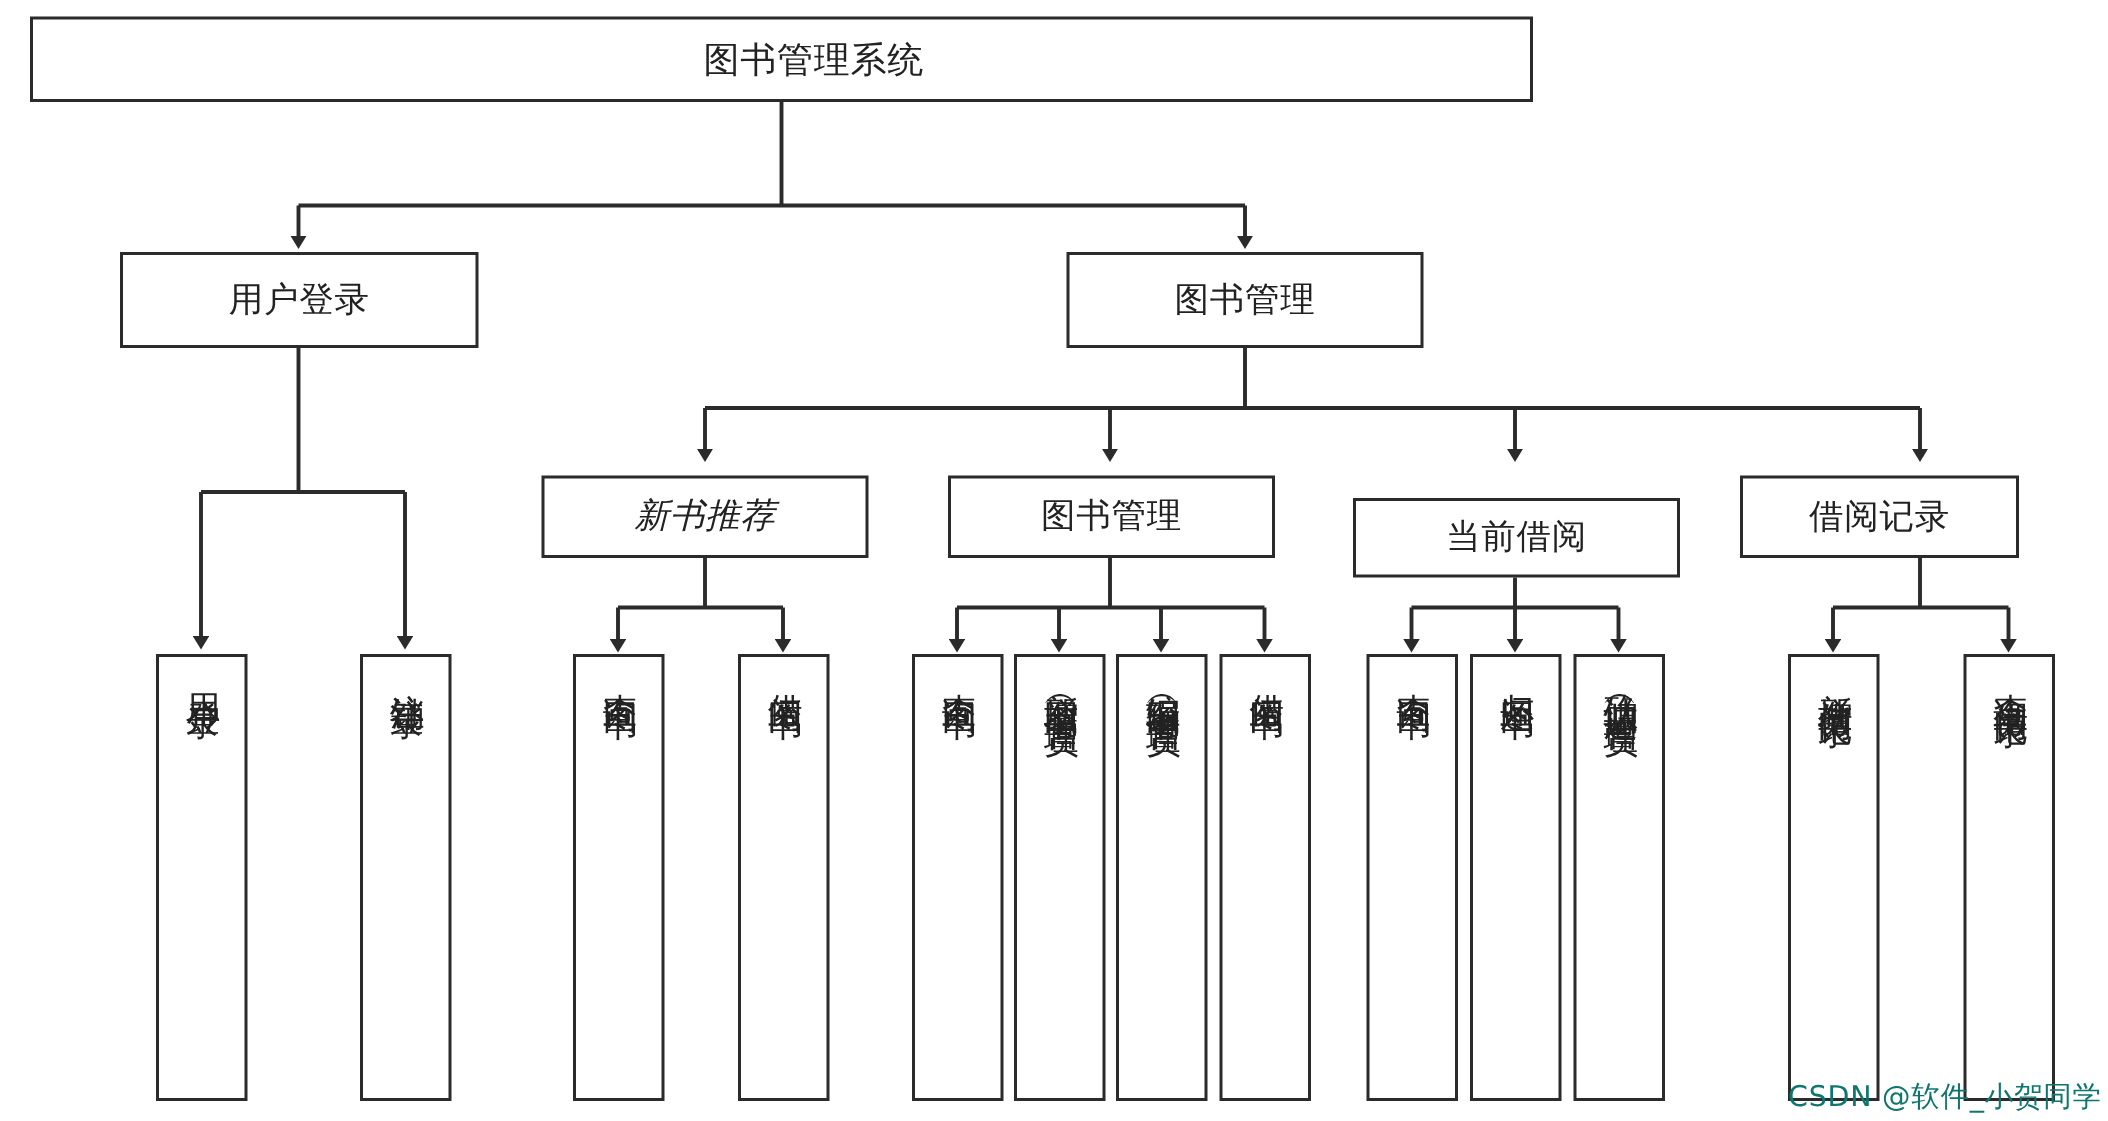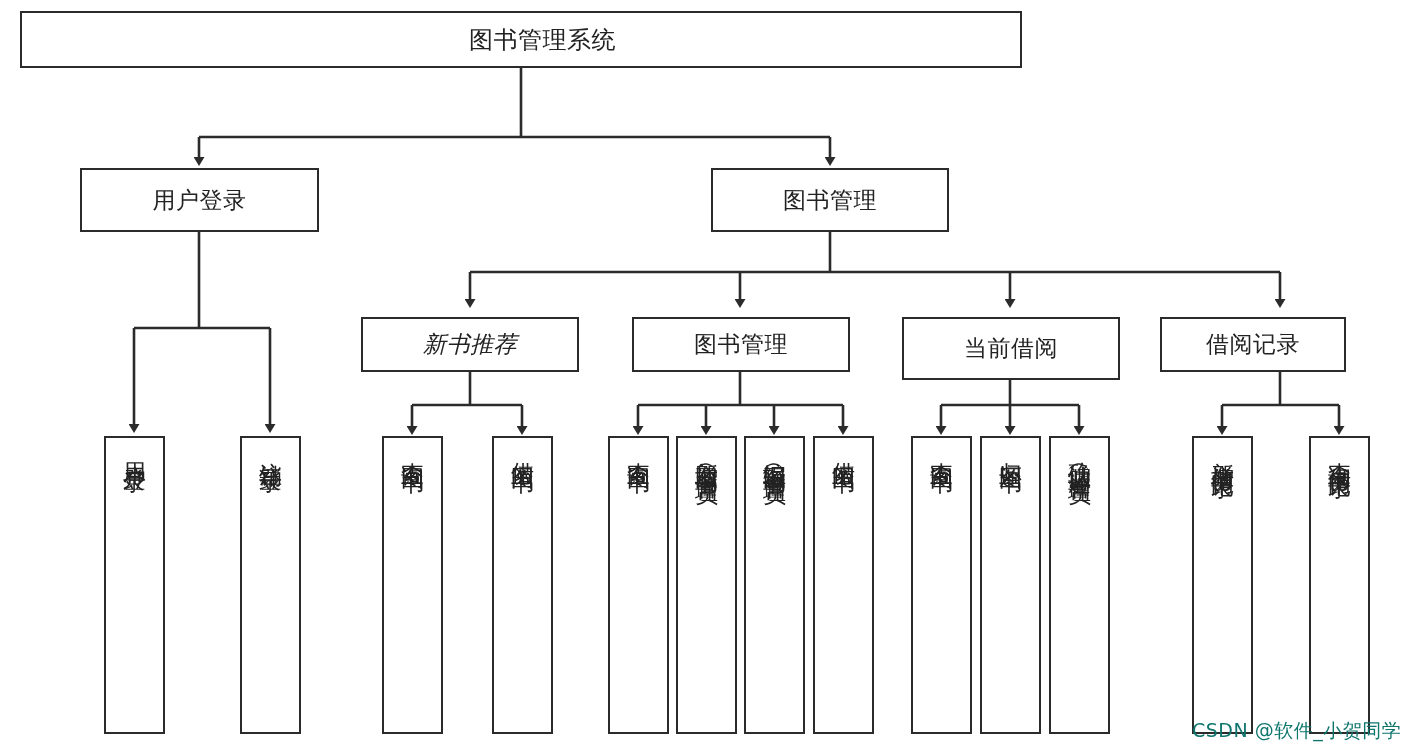--- a/index.html
+++ b/index.html
@@ -138,21 +138,21 @@
   <div class="node horiz" style="left:711px; top:168px; width:238px; height:64px;">
     <span class="label">图书管理</span>
   </div>
 
   <div class="node horiz" style="left:361px; top:317px; width:218px; height:55px;font-style:italic;">
     <span class="label">新书推荐</span>
   </div>
   <div class="node horiz" style="left:632px; top:317px; width:218px; height:55px;">
     <span class="label">图书管理</span>
   </div>
-  <div class="node horiz" style="left:902px; top:317px; width:218px; height:63px;">
+  <div class="node horiz" style="left:902px; top:332px; width:218px; height:53px;">
     <span class="label">当前借阅</span>
   </div>
   <div class="node horiz" style="left:1160px; top:317px; width:186px; height:55px;font-family:Liberation Serif, serif;">
     <span class="label">借阅记录</span>
   </div>
 
   <div class="node vert" style="left:104px; top:436px; width:61px; height:298px;">
     <span class="label">用户登录</span>
   </div>
   <div class="node vert" style="left:240px; top:436px; width:61px; height:298px;">

